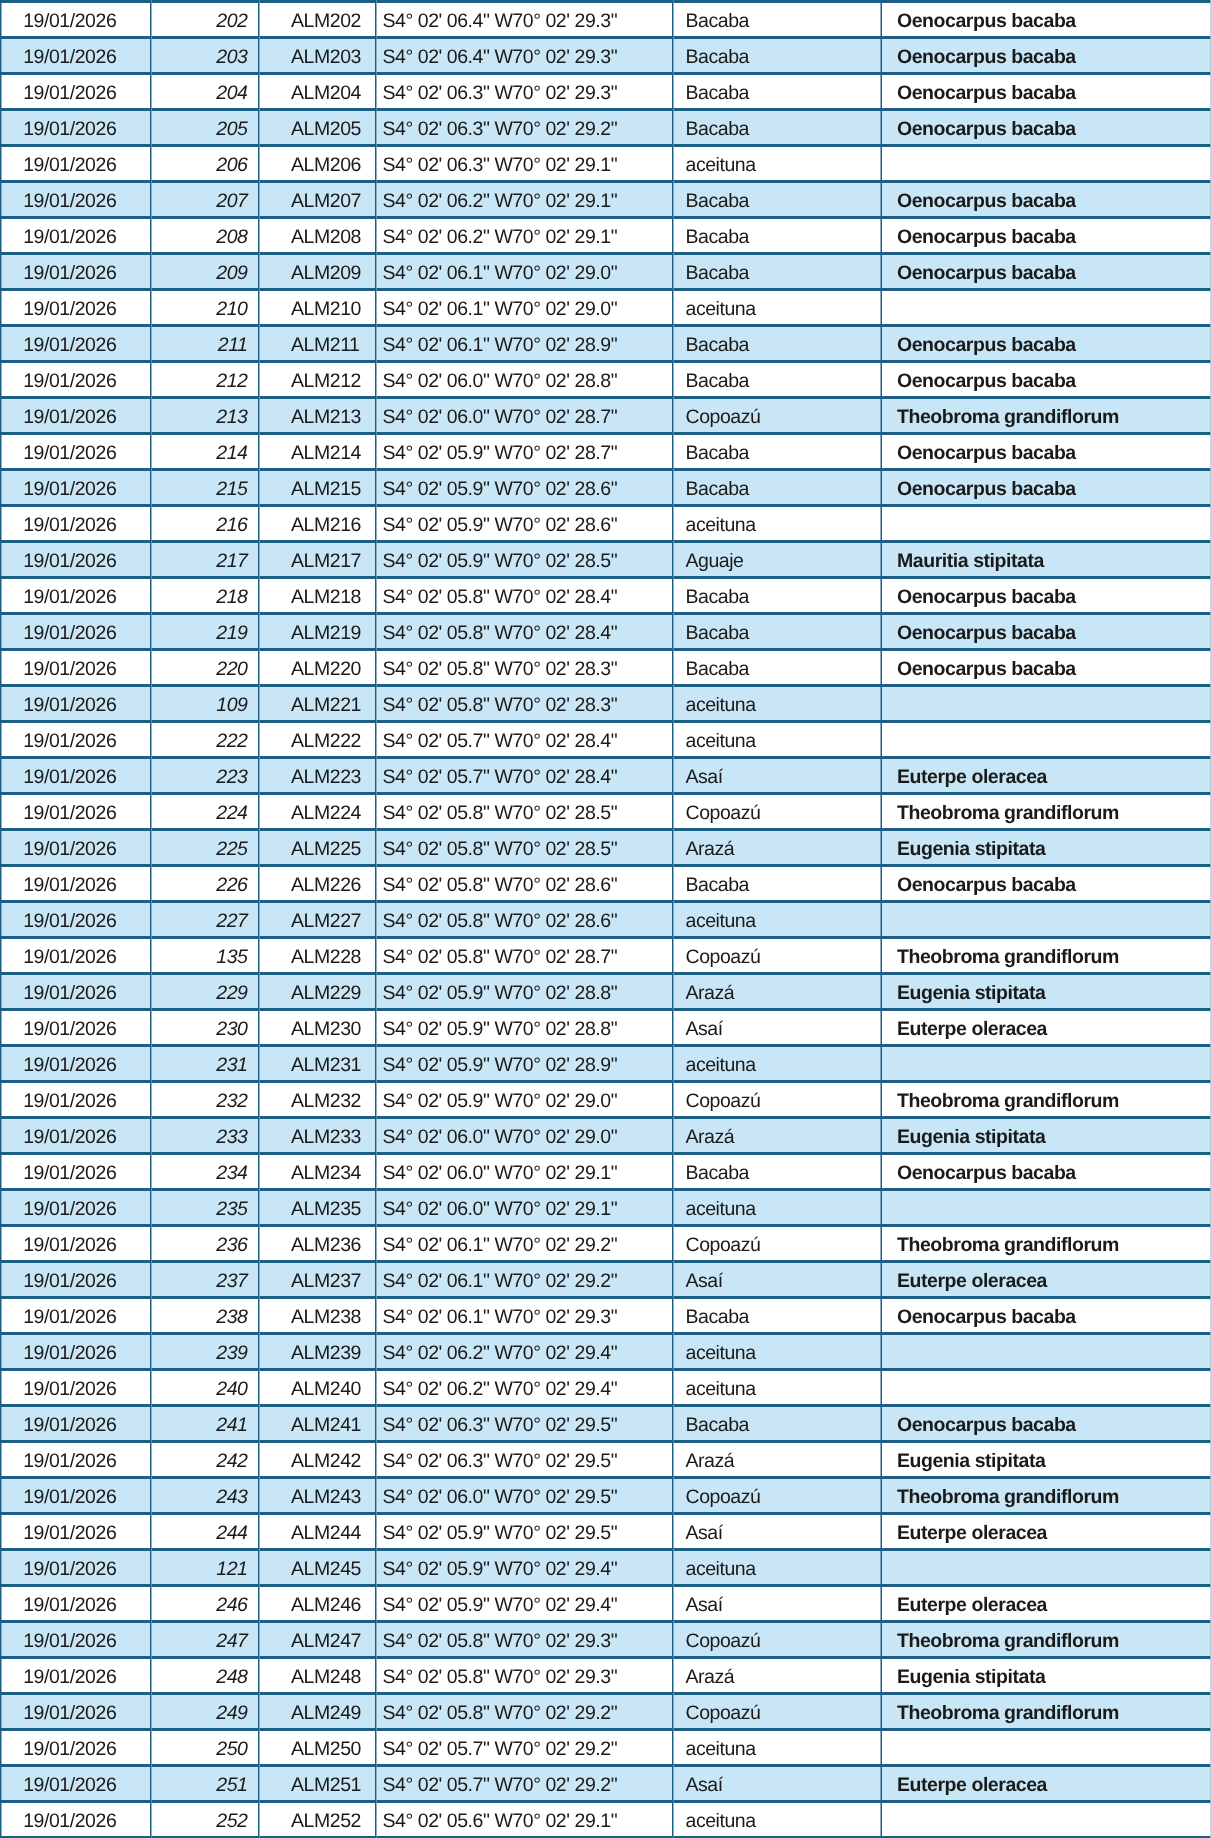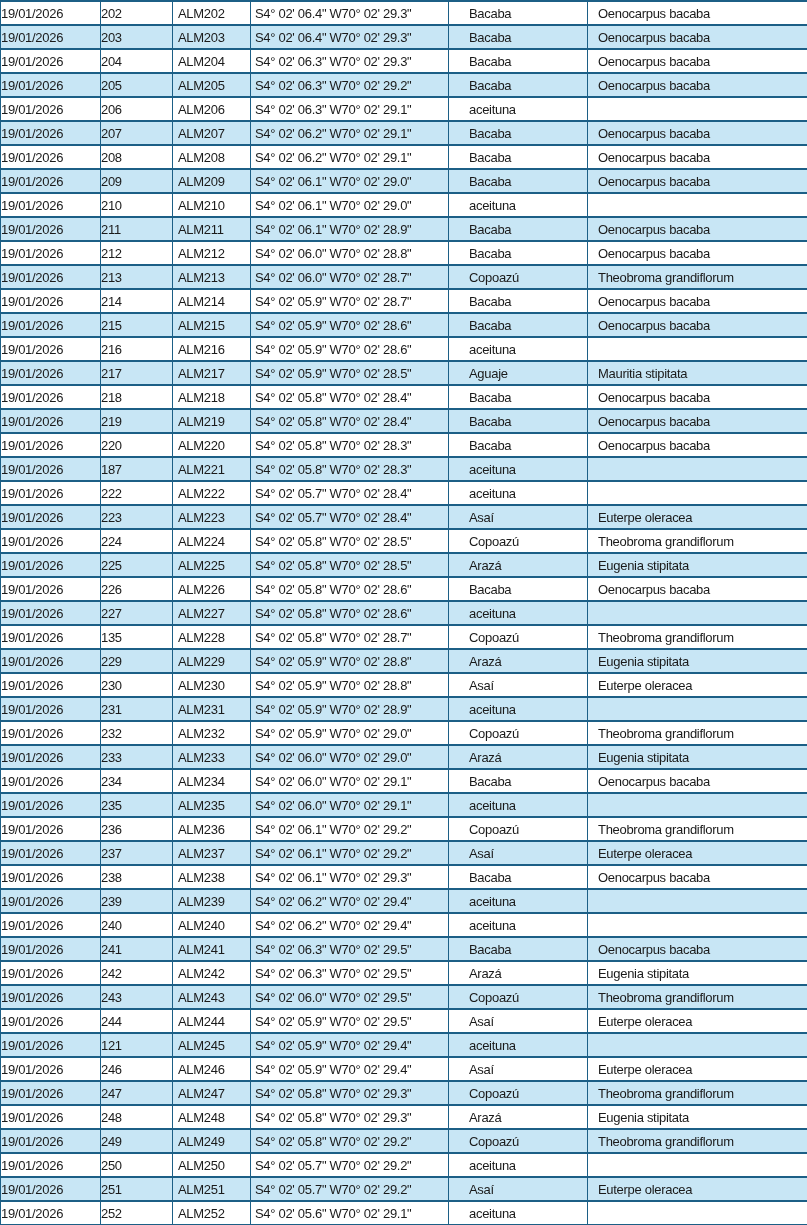--- a/index.html
+++ b/index.html
@@ -24,26 +24,26 @@
     padding:0;
     font-size:13px;
     letter-spacing:-0.3px;
     color:var(--text);
     white-space:nowrap;
     overflow:hidden;
     vertical-align:middle;
   }
   tr.stripe td{background:var(--stripe);}
   tr:not(.stripe) td{background:var(--white);}
-  .col-date{text-align:left;padding-right:8px;margin-left:31px;}
-  .col-number{text-align:left;padding-right:7px;}
-  .col-code{text-align:left;padding-left:5px;}
+  .col-date{text-align:center;padding-right:8px;margin-left:31px;}
+  .col-number{text-align:right;padding-right:7px;font-style:italic;}
+  .col-code{text-align:left;padding-left:21px;}
   .col-coordinates{text-align:left;padding-left:4px;}
-  .col-common_name{text-align:left;padding-left:20px;}
-  .col-scientific_name{text-align:left;padding-left:10px;}
+  .col-common_name{text-align:left;padding-left:8px;}
+  .col-scientific_name{text-align:left;padding-left:10px;font-weight:bold;}
 </style>
 </head>
 <body>
 
 <table>
   <colgroup>
     <col style="width:100px">
     <col style="width:72px">
     <col style="width:78px">
     <col style="width:198px">
@@ -198,21 +198,21 @@
       <tr>
         <td class="col-date">19/01/2026</td>
         <td class="col-number">220</td>
         <td class="col-code">ALM220</td>
         <td class="col-coordinates">S4° 02' 05.8" W70° 02' 28.3"</td>
         <td class="col-common_name">Bacaba</td>
         <td class="col-scientific_name">Oenocarpus bacaba</td>
       </tr>
       <tr class="stripe">
         <td class="col-date">19/01/2026</td>
-        <td class="col-number">187</td>
+        <td class="col-number">109</td>
         <td class="col-code">ALM221</td>
         <td class="col-coordinates">S4° 02' 05.8" W70° 02' 28.3"</td>
         <td class="col-common_name">aceituna</td>
         <td class="col-scientific_name"></td>
       </tr>
       <tr>
         <td class="col-date">19/01/2026</td>
         <td class="col-number">222</td>
         <td class="col-code">ALM222</td>
         <td class="col-coordinates">S4° 02' 05.7" W70° 02' 28.4"</td>

